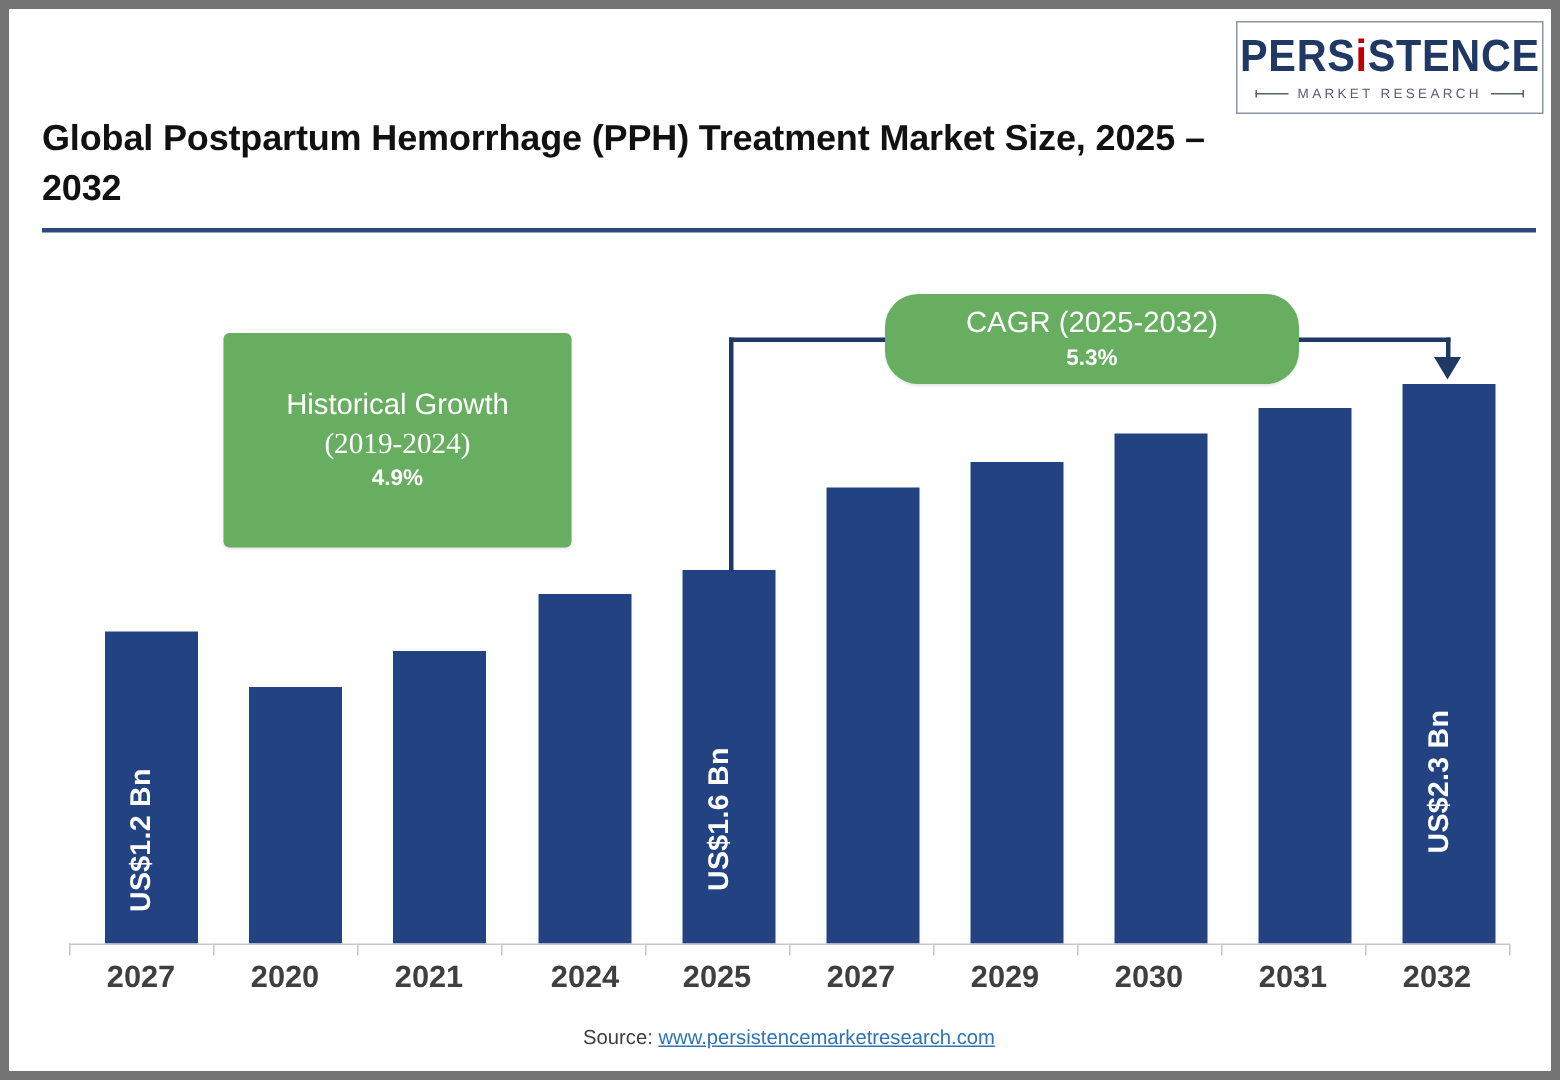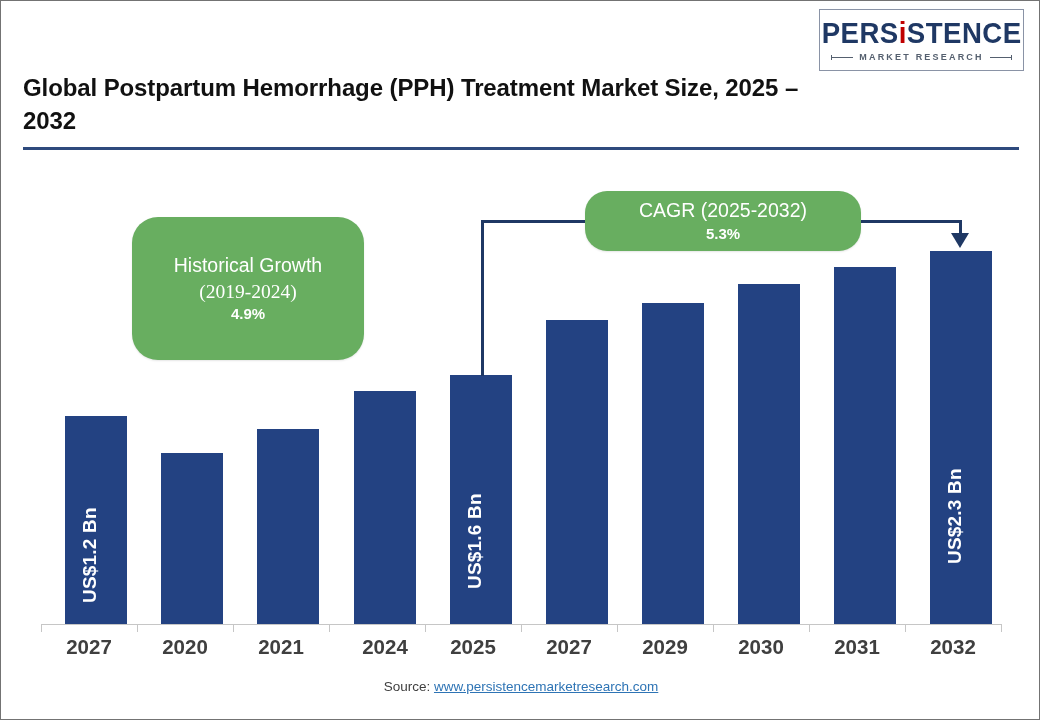--- a/index.html
+++ b/index.html
@@ -10,21 +10,21 @@
   body {
     font-family: "Liberation Sans", sans-serif;
   }
 
   #page {
     position: relative;
     width: 1040px;
     height: 720px;
     box-sizing: border-box;
     background: #ffffff;
-    border: 1px solid #737373;
+    border: 6px solid #737373;
     overflow: hidden;
   }
 
   
   .logo-box {
     position: absolute;
     left: 818px;
     top: 8px;
     width: 205px;
     height: 62px;
@@ -69,21 +69,21 @@
     width: 1px;
     background: #55606f;
     top: -2px;
   }
   .logo-sub .dash.left::after { left: 0; }
   .logo-sub .dash.right::after { right: 0; }
   .logo-sub-text {
     font-size: 9px;
     letter-spacing: 2.2px;
     color: #55606f;
-    font-weight: 700;
+    font-weight: 400;
     white-space: nowrap;
   }
 
   
   .chart-title {
     position: absolute;
     left: 22px;
     top: 70px;
     width: 790px;
     font-size: 24px;
@@ -174,25 +174,25 @@
     font-weight: 400;
     font-family: Liberation Serif, serif;
   }
   .badge .value {
     font-size: 15px;
     font-weight: 700;
     line-height: 1.32;
   }
 
   #badge-historical {
-    left: 131px;
+    left: 143px;
     top: 216px;
     width: 232px;
     height: 143px;
-    border-radius: 26px;
+    border-radius: 4px;
   }
   #badge-cagr {
     left: 584px;
     top: 190px;
     width: 276px;
     height: 60px;
     border-radius: 22px;
     z-index: 4;
   }
 

